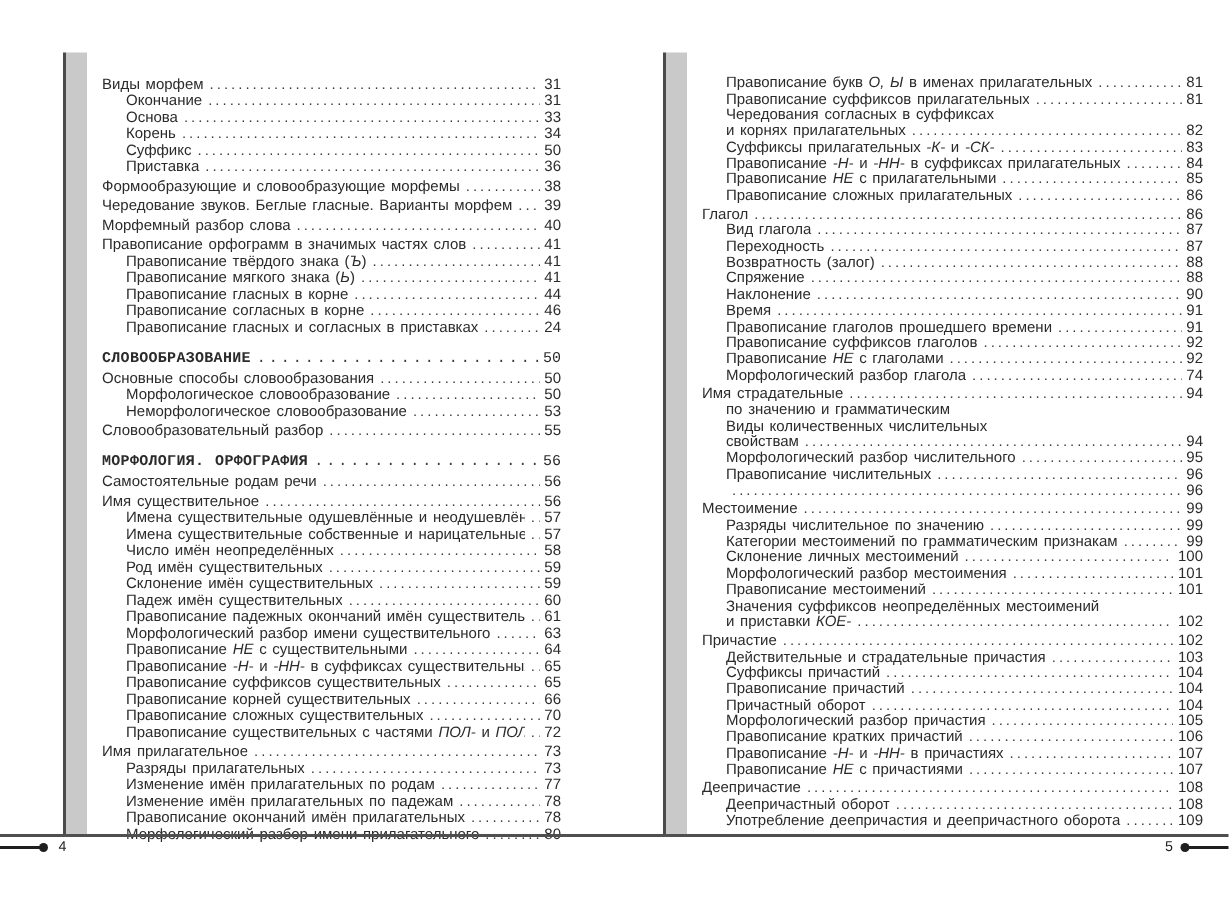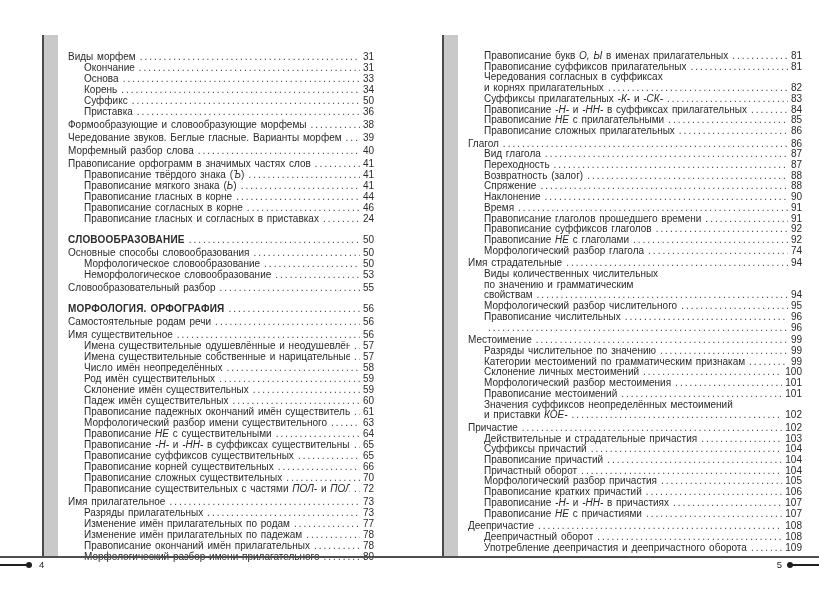--- a/index.html
+++ b/index.html
@@ -24,21 +24,21 @@
   .rule-bottom { position:absolute; left:0; right:0; top:556px; height:2px; background:#4f4f4f; }
 
   
   .content { position:absolute; top:38px; font-size:10px; line-height:11px; word-spacing:1px; }
   #content-left  { left:68px;  width:306px; }
   #content-right { left:468px; width:334px; line-height:10.7px; }
 
   .row { display:flex; align-items:baseline; }
   .row.lvl1 { padding-left:16px; }
   .row.lvl0 { margin-top:2px; }
-  .row.section { margin-top:10px; margin-bottom:2px; }
+  .row.section { margin-top:10px; margin-bottom:2px;font-family:Liberation Mono, monospace; }
   .content .row:first-child { margin-top:13px; }
   .section .t { font-weight:bold; letter-spacing:.2px; }
 
   .t { flex:0 1 auto; min-width:0; white-space:nowrap; overflow:hidden; }
   .t i { font-style:italic; }
   .leader {
     flex:1 1 0; min-width:6px;
     overflow:hidden; white-space:nowrap;
     margin:0 3px 0 4px;
     color:#3c3c3c;
@@ -386,24 +386,24 @@
         <span class="t">Морфологический разбор глагола</span>
         <span class="leader"></span>
         <span class="pg">74</span>
       </div>
       <div class="row lvl0">
         <span class="t">Имя страдательные</span>
         <span class="leader"></span>
         <span class="pg">94</span>
       </div>
       <div class="row lvl1 wrap">
+        <span class="t">по значению и грамматическим</span>
+      </div>
+      <div class="row lvl1 wrap">
         <span class="t">Виды количественных числительных</span>
-      </div>
-      <div class="row lvl1 wrap">
-        <span class="t">по значению и грамматическим</span>
       </div>
       <div class="row lvl1">
         <span class="t">свойствам</span>
         <span class="leader"></span>
         <span class="pg">94</span>
       </div>
       <div class="row lvl1">
         <span class="t">Морфологический разбор числительного</span>
         <span class="leader"></span>
         <span class="pg">95</span>

